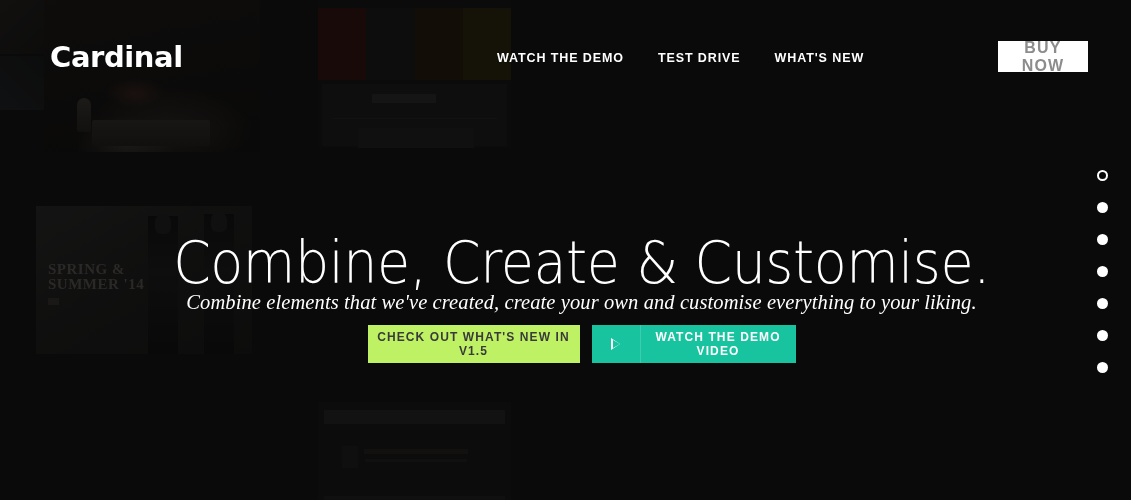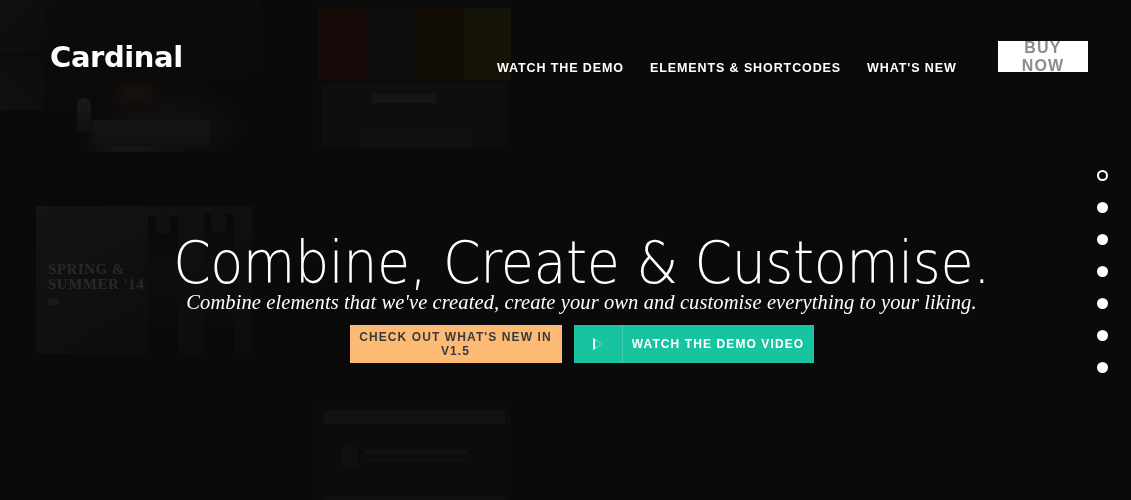--- a/index.html
+++ b/index.html
@@ -164,22 +164,22 @@
     left: 50px; top: 40px;
     color: #ffffff;
     font-size: 29px;
     font-weight: 700;
     letter-spacing: -0.4px;
     line-height: 34px;
     font-family: "DejaVu Sans", sans-serif;
   }
   .nav {
     position: absolute;
-    left: 484px; top: 55px;
-    display: flex; align-items: center; gap: 0;
+    left: 484px; top: 45px;
+    display: flex; align-items: center; gap: 8px;
   }
   .nav-item {
     color: #ffffff;
     font-size: 12.5px;
     font-weight: 700;
     letter-spacing: 0.9px;
     padding: 6px 13px;
     white-space: nowrap;
     text-decoration: none;
     cursor: pointer;
@@ -234,32 +234,32 @@
   }
 
   .hero-buttons {
     position: absolute;
     left: 0; right: 0; top: 325px;
     display: flex; justify-content: center; align-items: stretch;
     gap: 12px;
   }
   .btn-white {
     width: 212px; height: 38px;
-    background: #fdba74;
+    background: #bef264;
     color: #3a3a3a;
     font-size: 12px;
     font-weight: 700;
     letter-spacing: 1.1px;
     display: flex; align-items: center; justify-content: center;
     cursor: pointer;
     border: 0;
     font-family: "Liberation Sans", sans-serif;
   }
   .btn-teal {
-    width: 240px; height: 38px;
+    width: 204px; height: 38px;
     background: #18c39f;
     display: flex; align-items: stretch;
     cursor: pointer;
     border: 0;
     padding: 0;
   }
   .btn-teal .play-wrap {
     width: 48px;
     display: flex; align-items: center; justify-content: center;
     border-right: 1px solid rgba(255,255,255,0.16);
@@ -364,21 +364,21 @@
   </div>
 
   <div class="bg-veil"></div>
 </div>
 
 <div class="header">
   <div class="logo">Cardinal</div>
 
   <nav class="nav">
     <a class="nav-item">WATCH THE DEMO</a>
-    <a class="nav-item">ELEMENTS &amp; SHORTCODES</a>
+    <a class="nav-item">TEST DRIVE</a>
     <a class="nav-item">WHAT'S NEW</a>
   </nav>
 
   <button class="buy-now">BUY NOW</button>
 </div>
 
 <div class="hero">
   <h1 class="hero-title">Combine, Create &amp; Customise.</h1>
   <p class="hero-sub">Combine elements that we've created, create your own and customise everything to your liking.</p>
 

